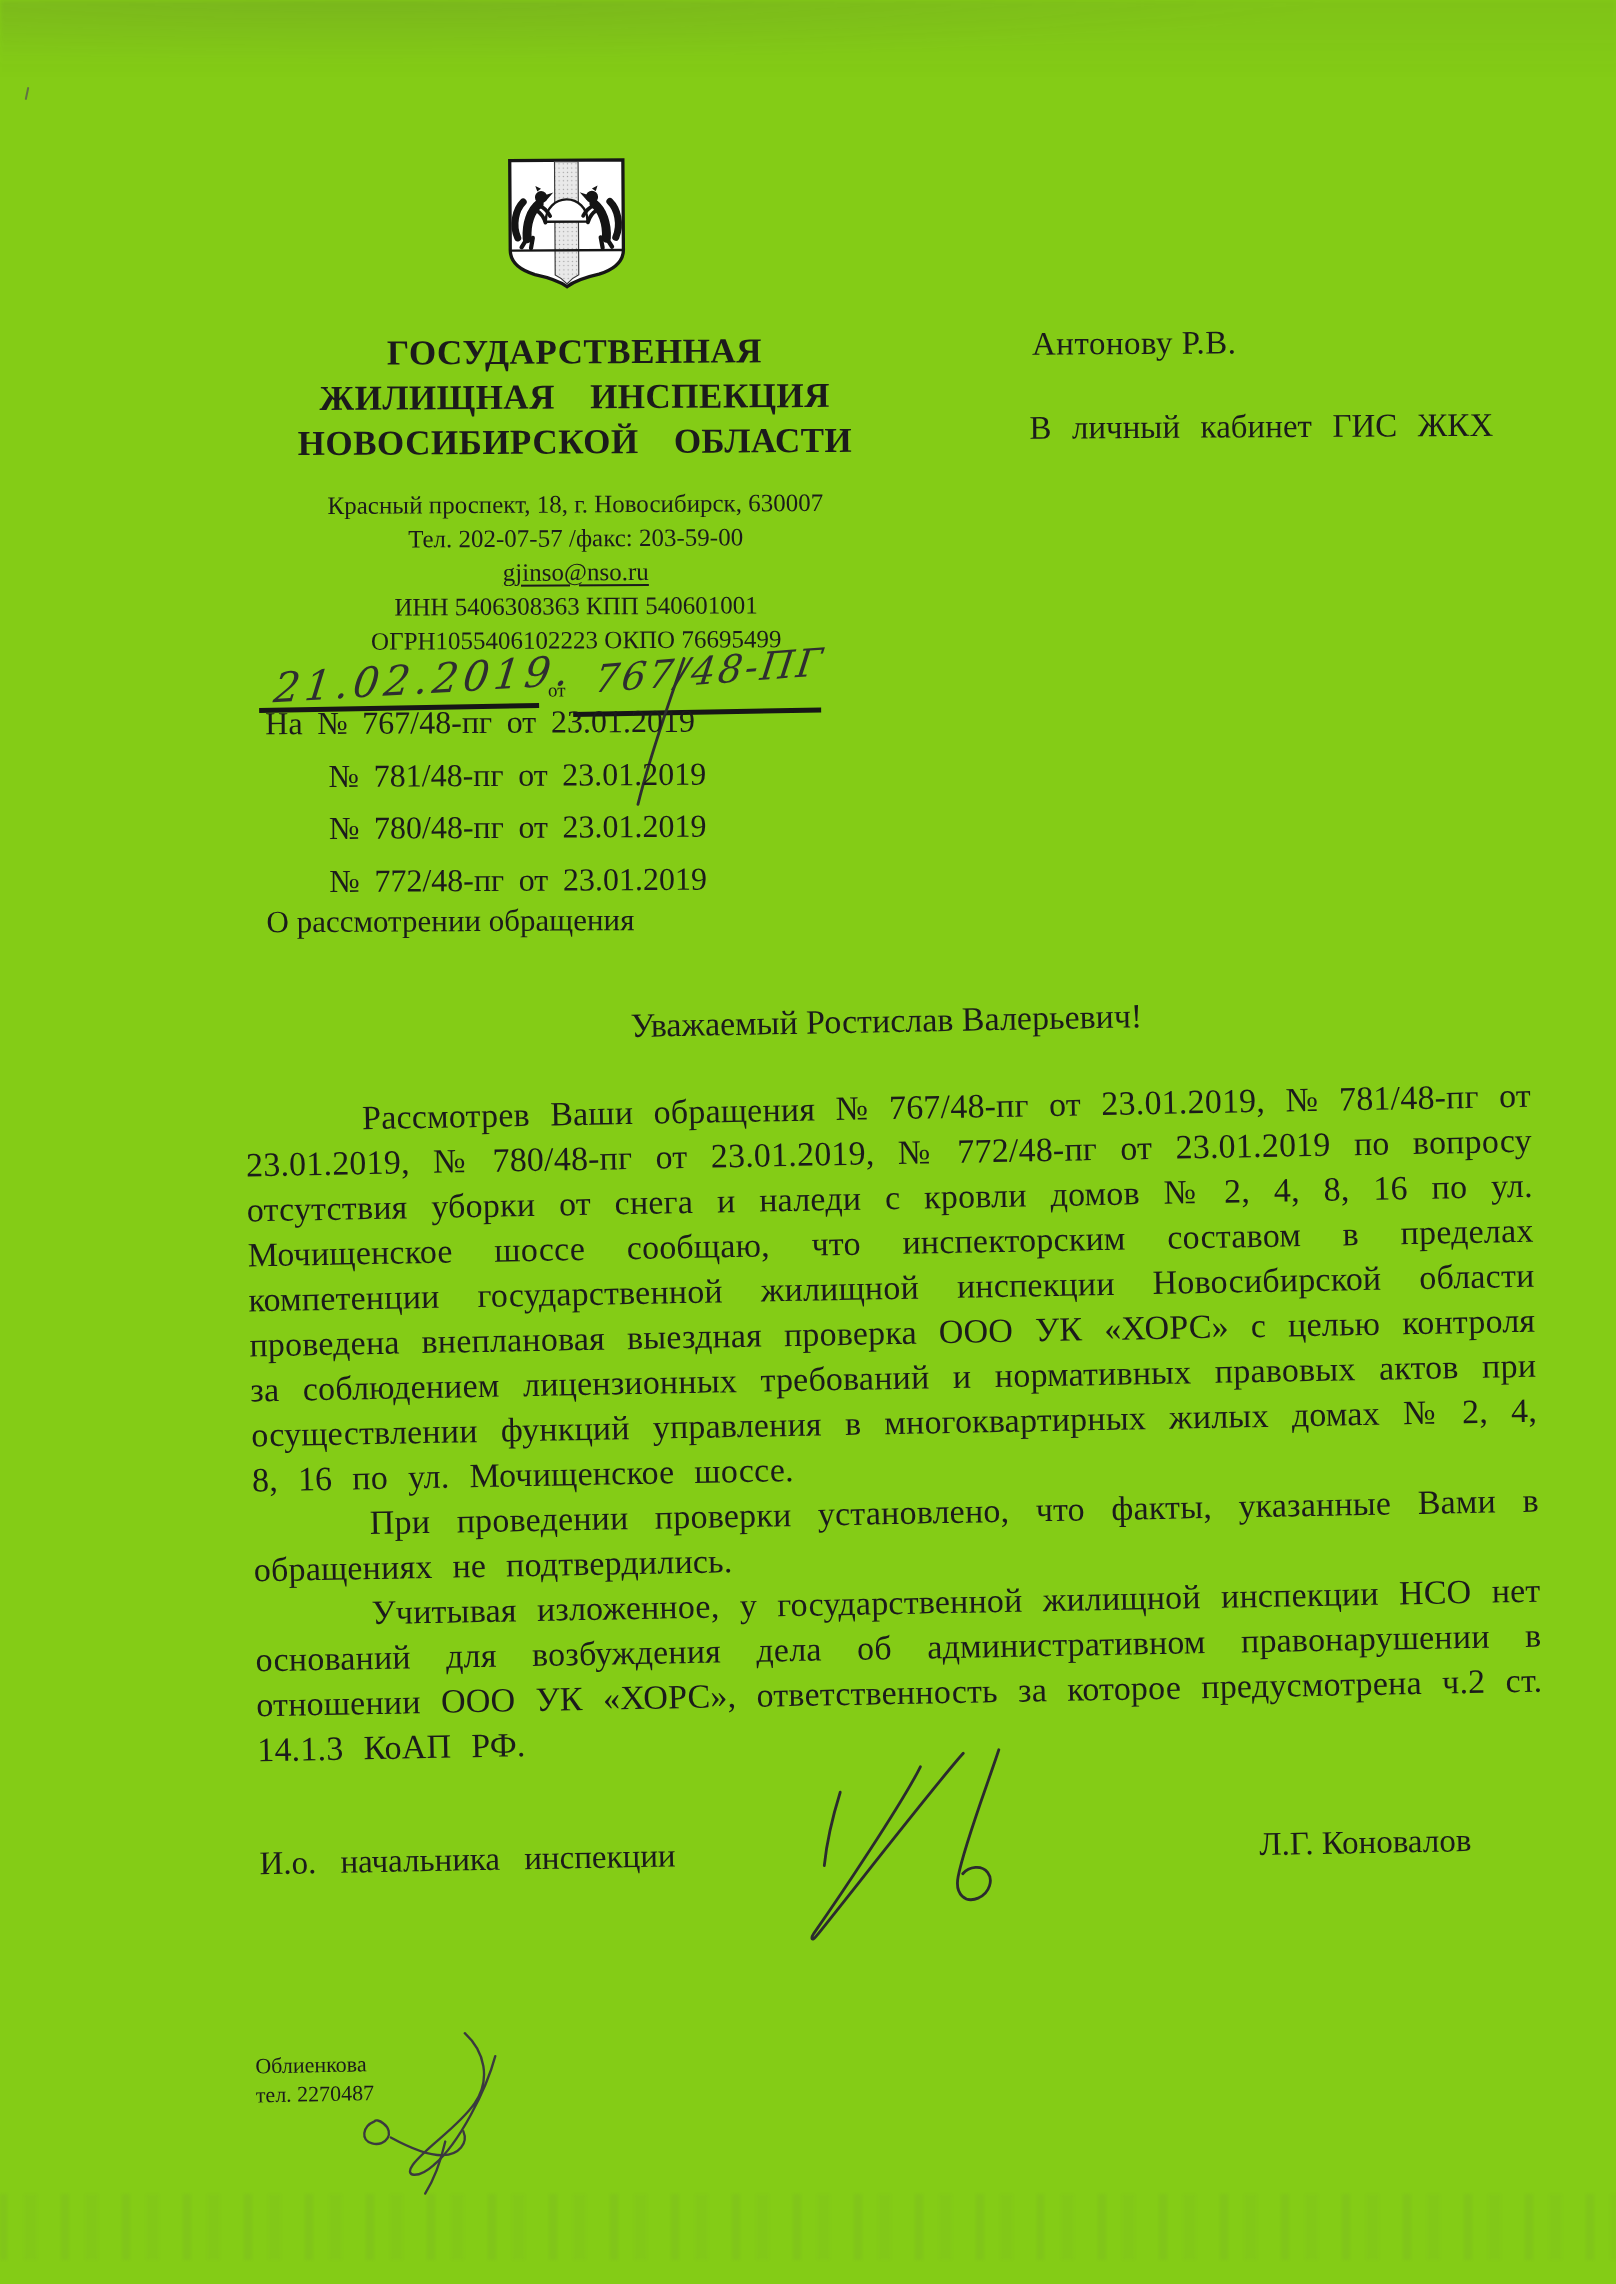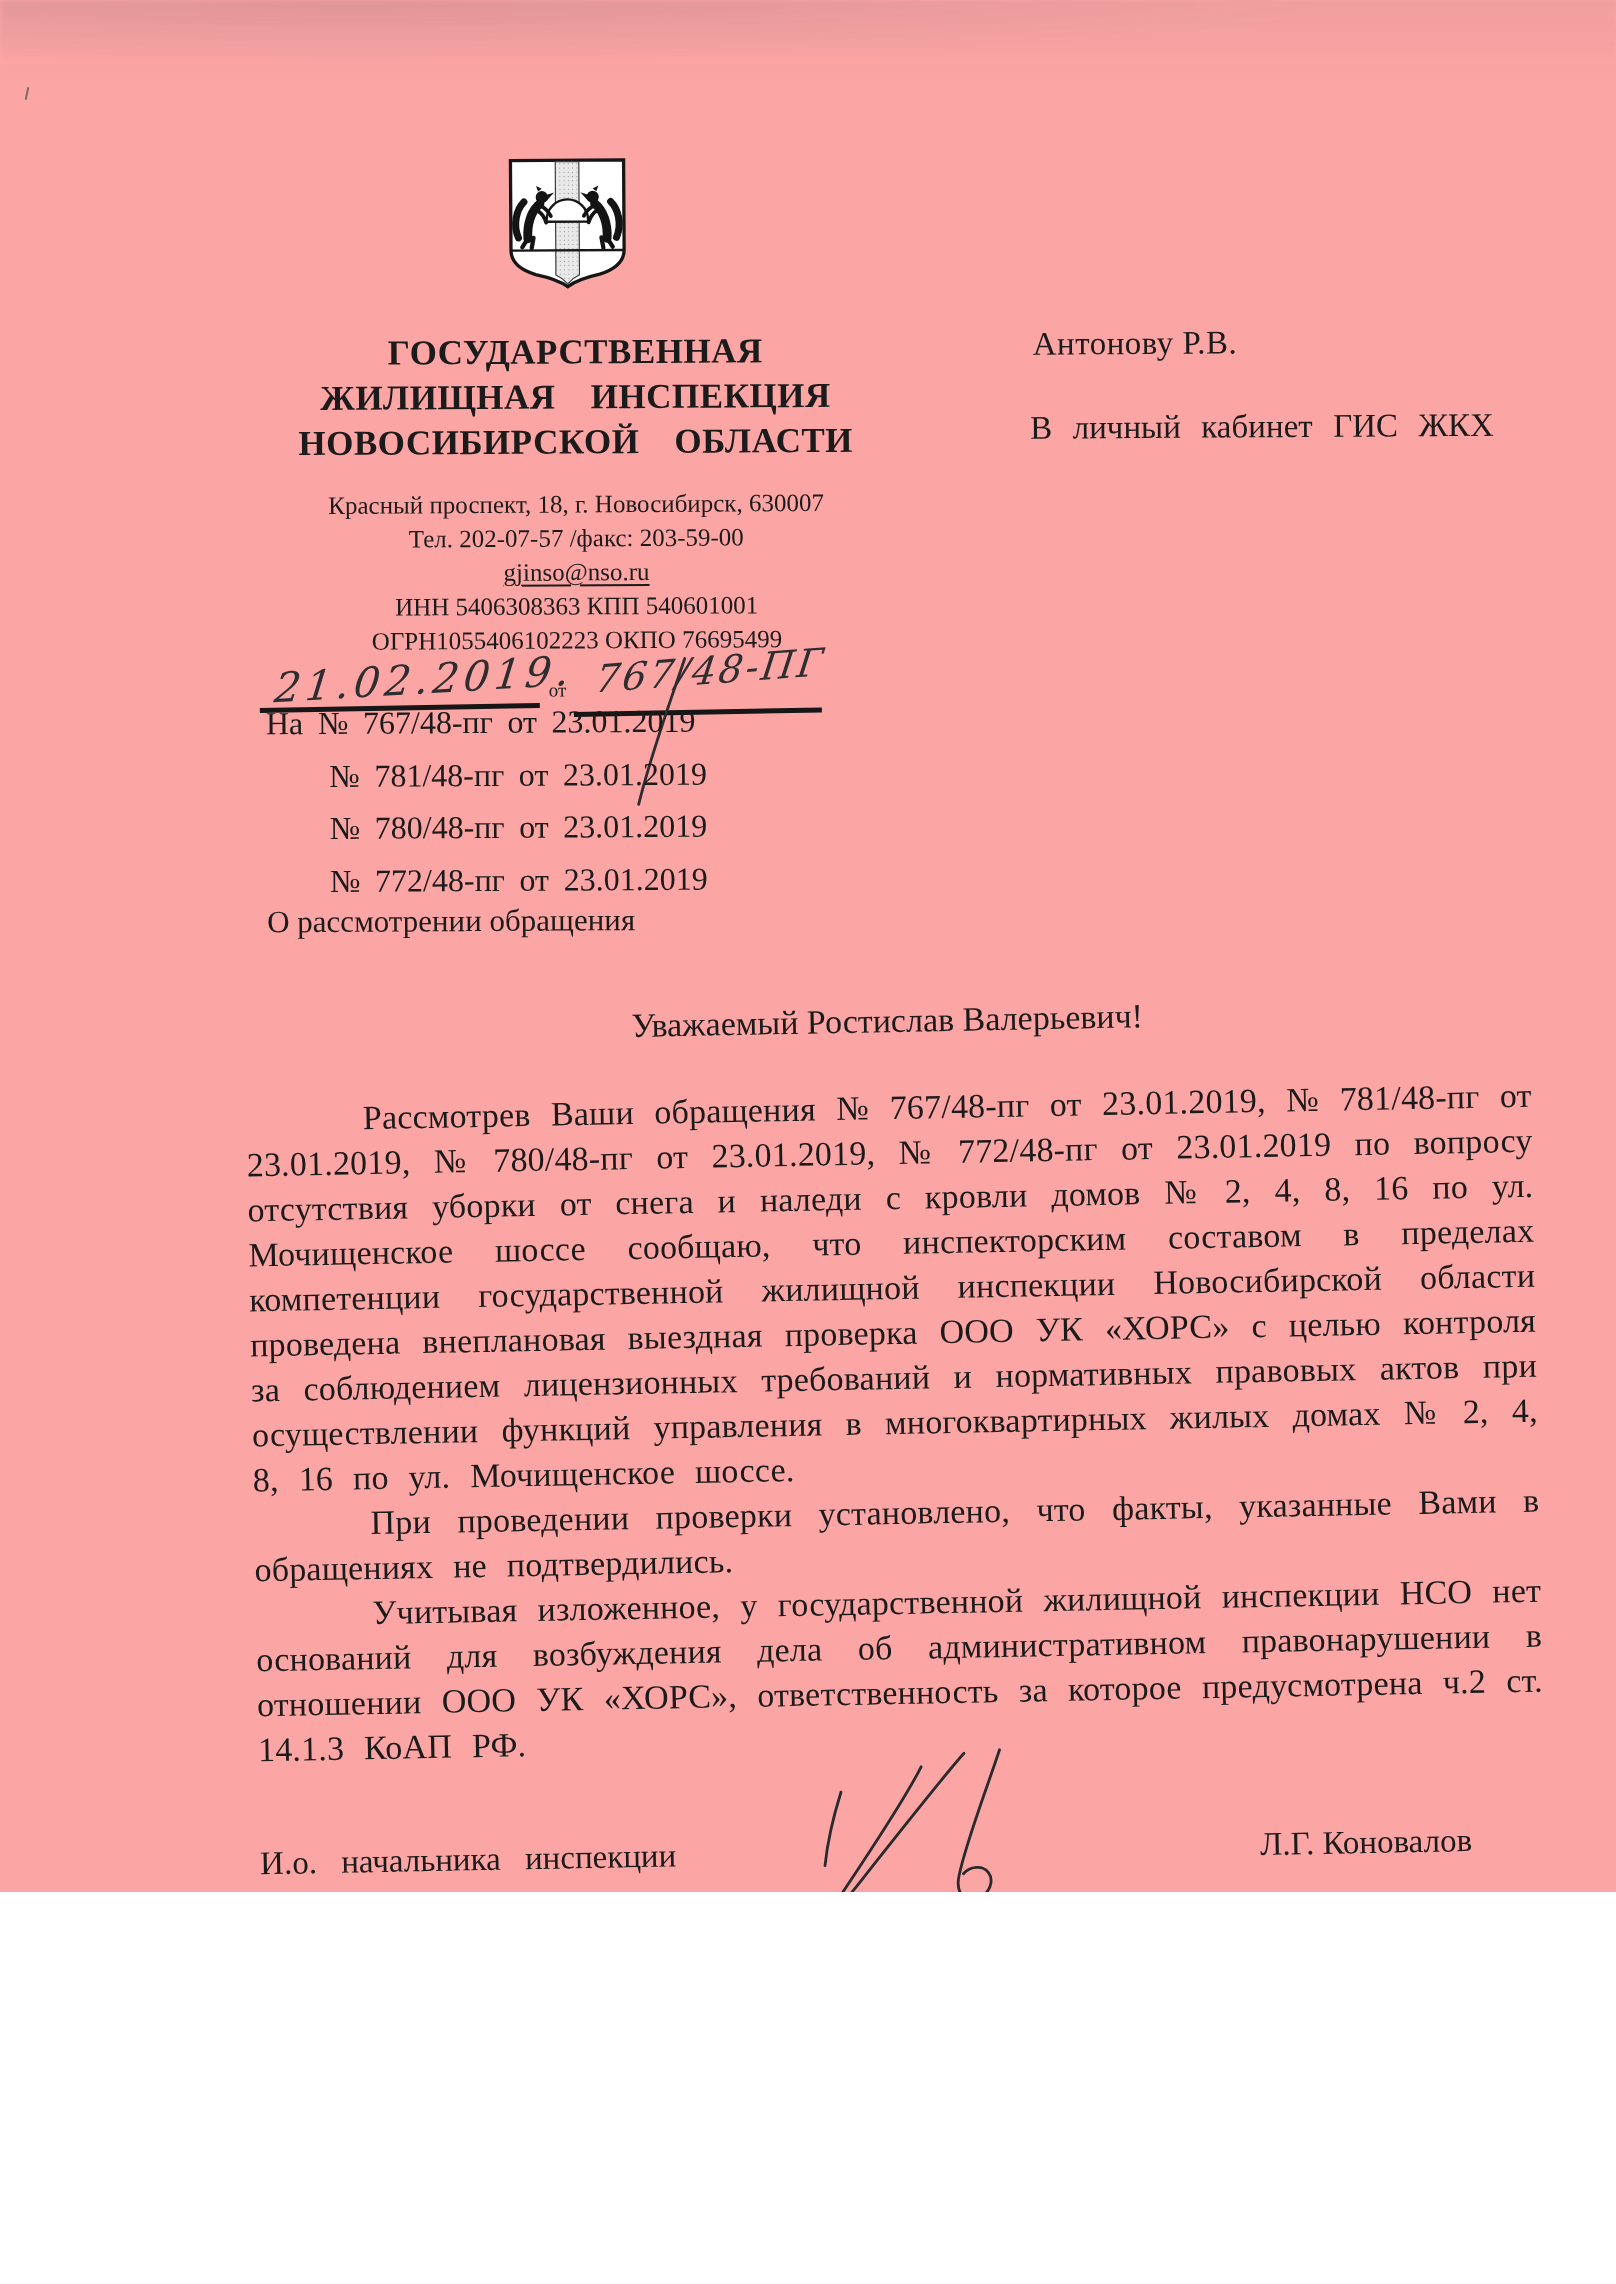--- a/index.html
+++ b/index.html
@@ -1,19 +1,19 @@
 <!DOCTYPE html>
 <html style="font-size:7.5px"><head>
 <meta charset="utf-8">
 <style>
   html,body{margin:0;padding:0;background:#ffffff;}
   .page{
     position:relative;
-    width:1617px;height:1892px;
-    background:#fca5a5;
+    width:1617px;height:2284px;
+    background:#84cc16;
     overflow:hidden;
     font-family:"Liberation Serif","DejaVu Serif",serif;
     color:#1b1b1b;
   }
   .sheet{position:absolute;inset:0;transform:rotate(-0.35deg);transform-origin:50% 30%;}
   .lower{position:absolute;inset:0;transform:rotate(-0.75deg);transform-origin:242px 1078px;}
   .abs{position:absolute;}
   
   .shade-top{left:0;top:0;width:100%;height:80px;
     background:

